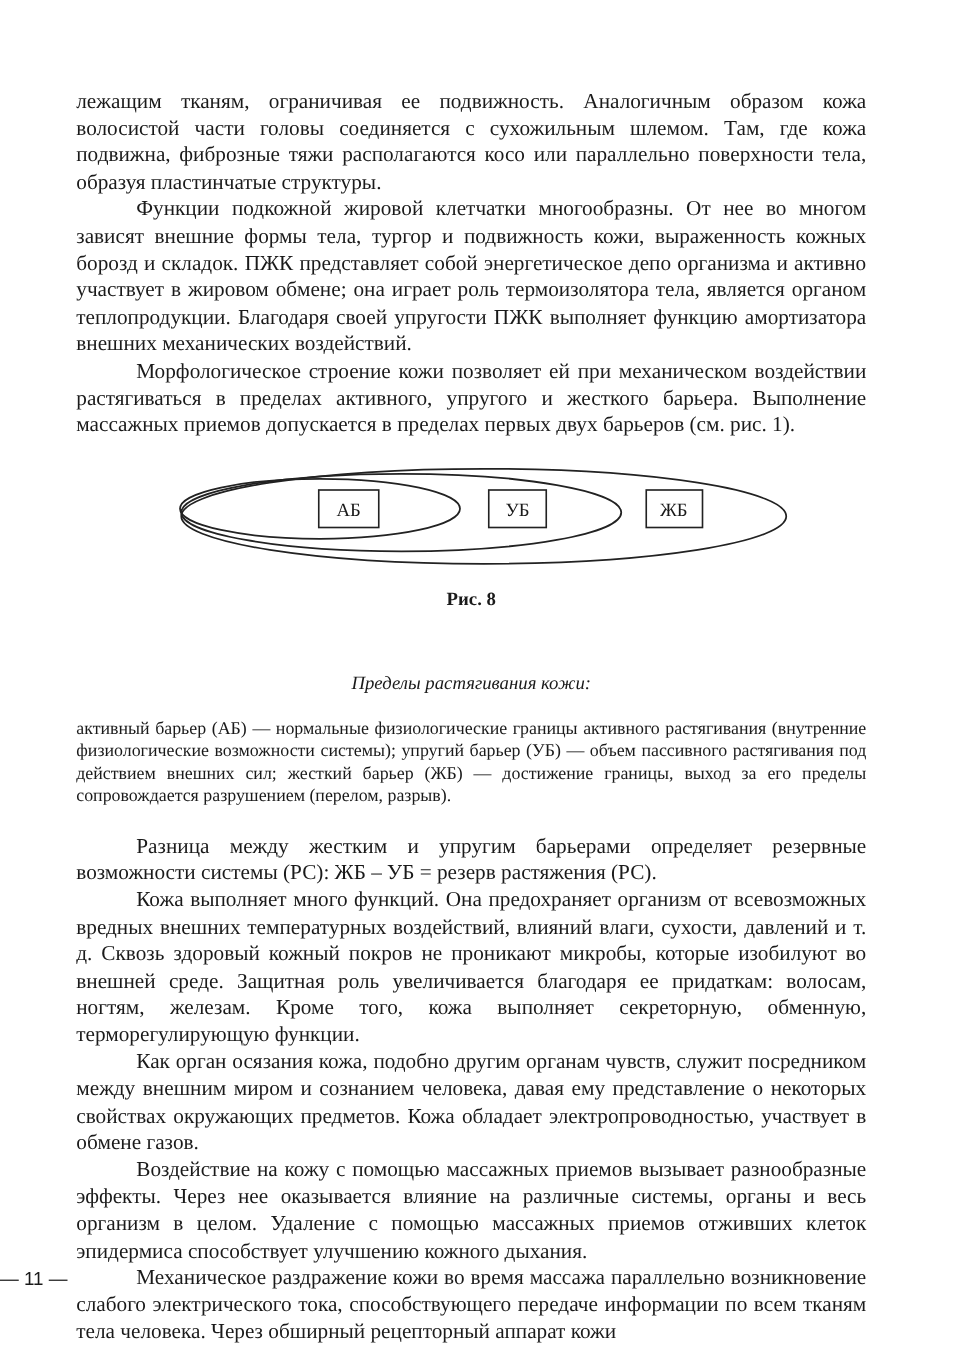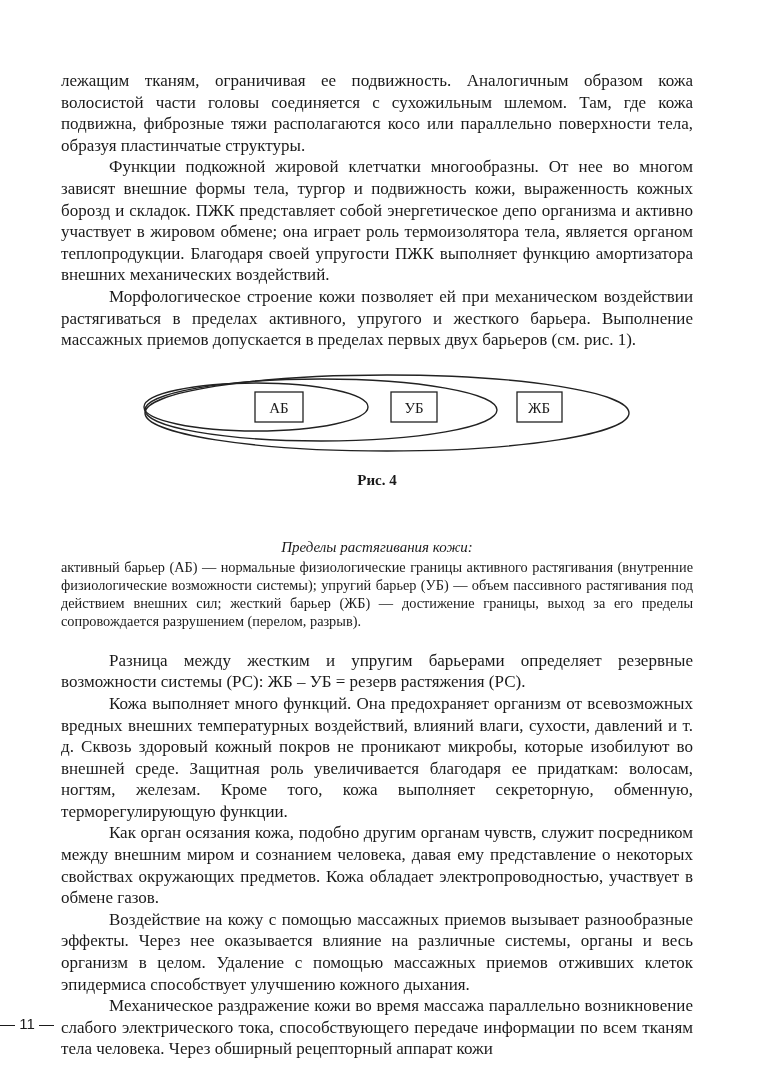--- a/index.html
+++ b/index.html
@@ -4,21 +4,21 @@
   <style>
     html, body { margin: 0; padding: 0; background: #ffffff; }
     body { width: 765px; height: 1080px; position: relative; overflow: hidden; color: #1a1a1a; }
     .page { position: absolute; left: 61px; top: 70px; width: 632px; font-family: "Liberation Serif", serif; font-size: 17px; line-height: 21.6px; }
     .p { margin: 0; text-align: justify; text-align-last: left; }
     .ind { text-indent: 48px; }
     .figure { position: relative; height: 106px; margin-top: 8px; }
     .figure svg { position: absolute; left: 74px; top: 0; }
     .fig-label { text-align: center; font-weight: bold; font-size: 15px; line-height: 19px; margin-top: 6px; }
     .fig-caption { text-align: center; font-style: italic; font-size: 15px; line-height: 18px; margin-top: 48px; }
-    .legend { margin-top: 2px; font-size: 14.3px; line-height: 18px; text-align: justify; }
+    .legend { margin-top: 18px; font-size: 14.3px; line-height: 18px; text-align: justify; }
     .after-legend { margin-top: 20px; }
     .page-num { position: absolute; left: 0; width: 765px; top: 1015px; text-align: left; font-family: "Liberation Sans Narrow", "Liberation Sans", sans-serif; font-size: 15px; }
   </style>
 </head>
 <body>
 
 <div class="page">
   <p class="p">лежащим тканям, ограничивая ее подвижность. Аналогичным образом кожа волосистой части головы соединяется с сухожильным шлемом. Там, где кожа подвижна, фиброзные тяжи располагаются косо или параллельно поверхности тела, образуя пластинчатые структуры.</p>
   <p class="p ind">Функции подкожной жировой клетчатки многообразны. От нее во многом зависят внешние формы тела, тургор и подвижность кожи, выраженность кожных борозд и складок. ПЖК представляет собой энергетическое депо организма и активно участвует в жировом обмене; она играет роль термоизолятора тела, является органом теплопродукции. Благодаря своей упругости ПЖК выполняет функцию амортизатора внешних механических воздействий.</p>
   <p class="p ind">Морфологическое строение кожи позволяет ей при механическом воздействии растягиваться в пределах активного, упругого и жесткого барьера. Выполнение массажных приемов допускается в пределах первых двух барьеров (см. рис. 1).</p>
@@ -29,21 +29,21 @@
       <ellipse cx="186" cy="51" rx="176" ry="31" fill="none" stroke="#222" stroke-width="1.4"></ellipse>
       <ellipse cx="121" cy="48" rx="112" ry="24" fill="none" stroke="#222" stroke-width="1.4"></ellipse>
       <rect x="120" y="33" width="48" height="30" fill="#fff" stroke="#222" stroke-width="1.3"></rect>
       <rect x="256" y="33" width="46" height="30" fill="#fff" stroke="#222" stroke-width="1.3"></rect>
       <rect x="382" y="33" width="45" height="30" fill="#fff" stroke="#222" stroke-width="1.3"></rect>
       <text x="144" y="54" text-anchor="middle" font-family="Liberation Serif, serif" font-size="15" fill="#1a1a1a">АБ</text>
       <text x="279" y="54" text-anchor="middle" font-family="Liberation Serif, serif" font-size="15" fill="#1a1a1a">УБ</text>
       <text x="404" y="54" text-anchor="middle" font-family="Liberation Serif, serif" font-size="15" fill="#1a1a1a">ЖБ</text>
     </svg>
   </div>
-  <div class="fig-label">Рис. 4</div>
+  <div class="fig-label">Рис. 8</div>
   <div class="fig-caption">Пределы растягивания кожи:</div>
   <p class="p legend">активный барьер (АБ) — нормальные физиологические границы активного растягивания (внутренние физиологические возможности системы); упругий барьер (УБ) — объем пассивного растягивания под действием внешних сил; жесткий барьер (ЖБ) — достижение границы, выход за его пределы сопровождается разрушением (перелом, разрыв).</p>
 
   <div class="after-legend">
     <p class="p ind">Разница между жестким и упругим барьерами определяет резервные возможности системы (РС): ЖБ – УБ = резерв растяжения (РС).</p>
     <p class="p ind">Кожа выполняет много функций. Она предохраняет организм от всевозможных вредных внешних температурных воздействий, влияний влаги, сухости, давлений и т. д. Сквозь здоровый кожный покров не проникают микробы, которые изобилуют во внешней среде. Защитная роль увеличивается благодаря ее придаткам: волосам, ногтям, железам. Кроме того, кожа выполняет секреторную, обменную, терморегулирующую функции.</p>
     <p class="p ind">Как орган осязания кожа, подобно другим органам чувств, служит посредником между внешним миром и сознанием человека, давая ему представление о некоторых свойствах окружающих предметов. Кожа обладает электропроводностью, участвует в обмене газов.</p>
     <p class="p ind">Воздействие на кожу с помощью массажных приемов вызывает разнообразные эффекты. Через нее оказывается влияние на различные системы, органы и весь организм в целом. Удаление с помощью массажных приемов отживших клеток эпидермиса способствует улучшению кожного дыхания.</p>
     <p class="p ind">Механическое раздражение кожи во время массажа параллельно возникновение слабого электрического тока, способствующего передаче информации по всем тканям тела человека. Через обширный рецепторный аппарат кожи</p>
   </div>

